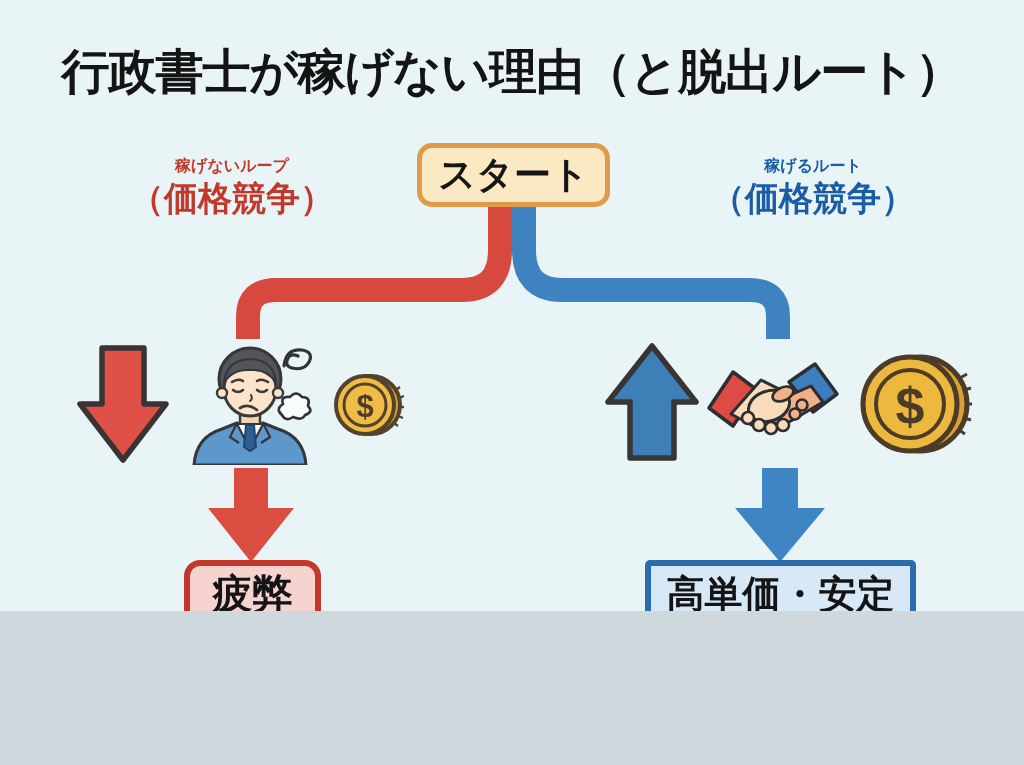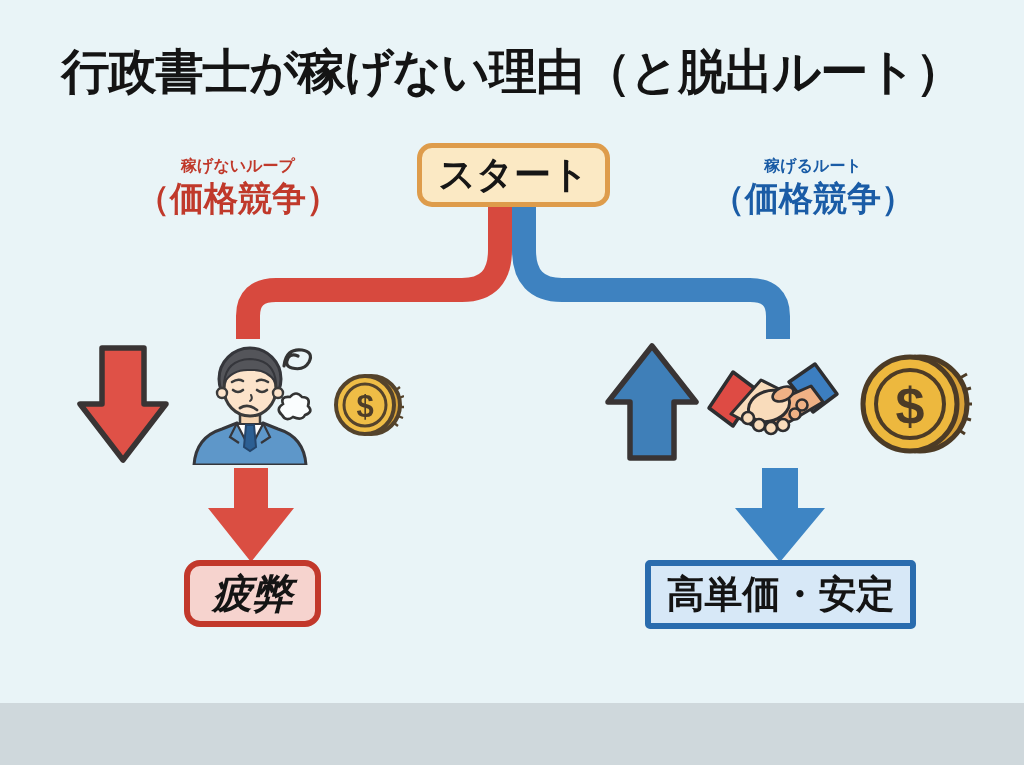--- a/index.html
+++ b/index.html
@@ -1,46 +1,46 @@
 <!DOCTYPE html>
 <html><head>
 <meta charset="utf-8">
 <style>
   html,body{margin:0;padding:0;background:#cfd8dc;}
   .canvas{
-    position:relative;width:1024px;height:703px;overflow:hidden;
+    position:relative;width:1024px;height:611px;overflow:hidden;
     background:#e9f4f7;
     font-family:"Liberation Sans","DejaVu Sans",sans-serif;
   }
   .abs{position:absolute;}
   .title{
     left:0;top:40px;width:1024px;text-align:center;
     font-size:48px;font-weight:900;color:#141414;letter-spacing:-1px;
   }
   .footer{
     left:0;top:664px;width:1024px;text-align:center;
     font-size:46px;font-weight:900;color:#141414;letter-spacing:-1px;
   }
   .start-box{
     left:417px;top:143px;width:193px;height:64px;z-index:3;
     background:#fbe9c4;border:5px solid #de9c4b;border-radius:15px;
     box-sizing:border-box;display:flex;align-items:center;justify-content:center;
     font-size:37px;font-weight:900;color:#161616;
   }
   .route-heading{width:340px;text-align:center;font-weight:900;line-height:1.32;z-index:2;}
   .route-heading .l2{font-size:34px;}
-  .heading-red{left:68px;top:155px;color:#c0392b;}
+  .heading-red{left:62px;top:155px;color:#c0392b;}
   .heading-blue{left:643px;top:155px;color:#1a5ca6;}
   .result-box{
     z-index:3;box-sizing:border-box;display:flex;align-items:center;justify-content:center;
     font-weight:900;color:#141414;
   }
   .box-red{
     left:184px;top:560px;width:137px;height:67px;
-    background:#f6d3ce;border:6px solid #c2382b;border-radius:16px;font-size:40px;font-style:italic;
+    background:#f6d3ce;border:6px solid #c2382b;border-radius:16px;font-size:40px;
   }
   .box-blue{
     left:645px;top:560px;width:271px;height:69px;
     background:#d7e8f7;border:6px solid #2a6cae;border-radius:5px;font-size:38px;
   }
   svg{display:block;}
   .z1{z-index:1;} .z2{z-index:2;}
 </style>
 </head>
 <body>

